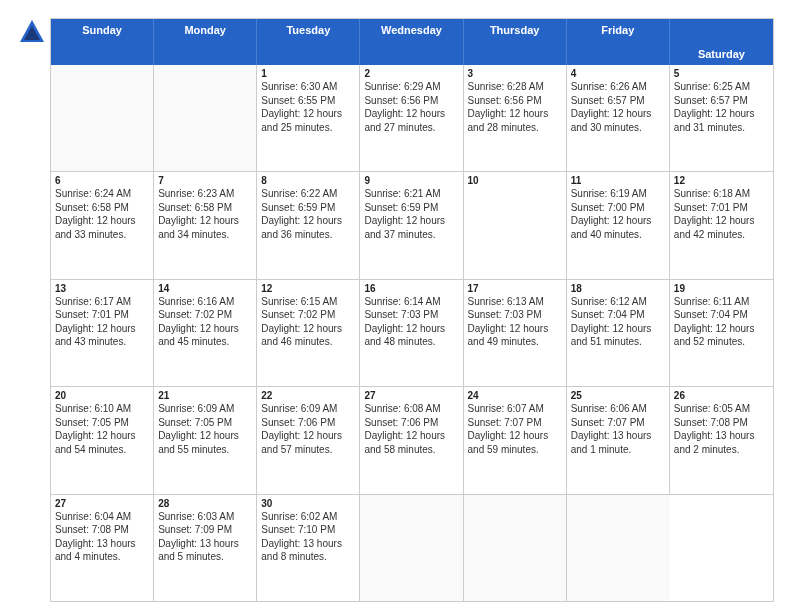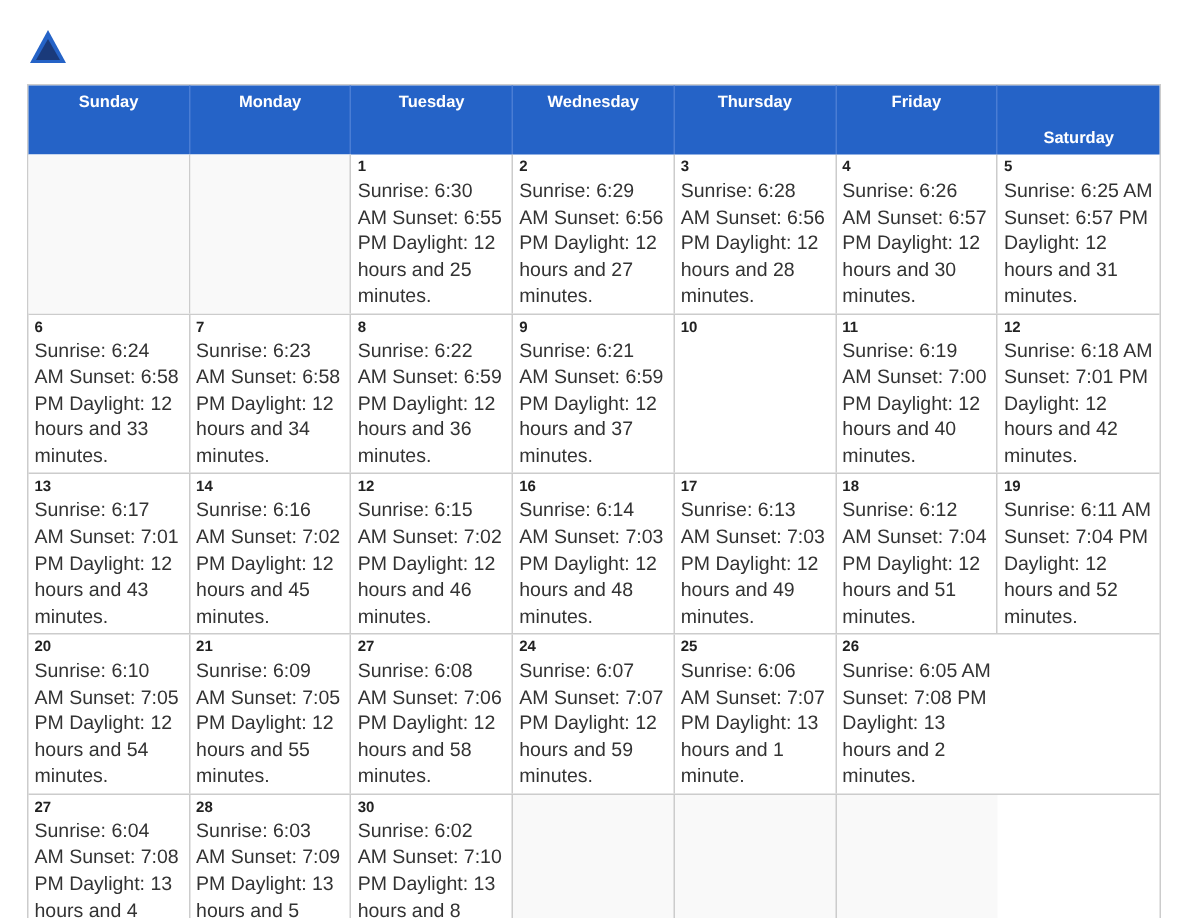--- a/index.html
+++ b/index.html
@@ -8,21 +8,20 @@
       background: #fff;
       width: 792px;
       height: 612px;
       overflow: hidden;
     }
     .page {
       width: 792px;
       height: 612px;
       padding: 18px 18px 10px 18px;
       display: flex;
-      flex-direction: column;
     }
     .header {
       display: flex;
       justify-content: space-between;
       align-items: flex-start;
       margin-bottom: 10px;
     }
     .logo {
       display: flex;
       align-items: center;
@@ -103,21 +102,21 @@
     .cal-cell:last-child { border-right: none; }
     .cal-cell.empty { background: #f9f9f9; }
     .day-num {
       font-size: 10px;
       font-weight: bold;
       color: #222;
       display: block;
       margin-bottom: 1px;
     }
     .cell-info {
-      font-size: 13px;
+      font-size: 10px;
       color: #333;
       line-height: 1.35;
     }
   </style>
 </head>
 <body>
 
 <div class="page">
   <div class="header">
     <div class="logo">
@@ -273,20 +272,26 @@
 Sunset: 7:05 PM
 Daylight: 12 hours and 54 minutes.</div>
           </div>
           <div class="cal-cell">
             <span class="day-num">21</span>
             <div class="cell-info">Sunrise: 6:09 AM
 Sunset: 7:05 PM
 Daylight: 12 hours and 55 minutes.</div>
           </div>
           <div class="cal-cell">
+            <span class="day-num">22</span>
+            <div class="cell-info">Sunrise: 6:09 AM
+Sunset: 7:06 PM
+Daylight: 12 hours and 57 minutes.</div>
+          </div>
+          <div class="cal-cell">
             <span class="day-num">27</span>
             <div class="cell-info">Sunrise: 6:08 AM
 Sunset: 7:06 PM
 Daylight: 12 hours and 58 minutes.</div>
           </div>
           <div class="cal-cell">
             <span class="day-num">24</span>
             <div class="cell-info">Sunrise: 6:07 AM
 Sunset: 7:07 PM
 Daylight: 12 hours and 59 minutes.</div>

